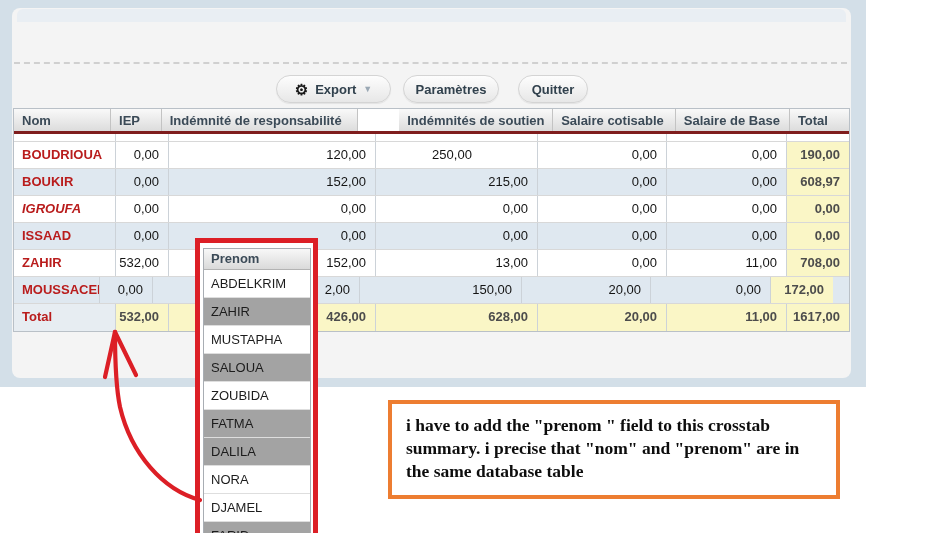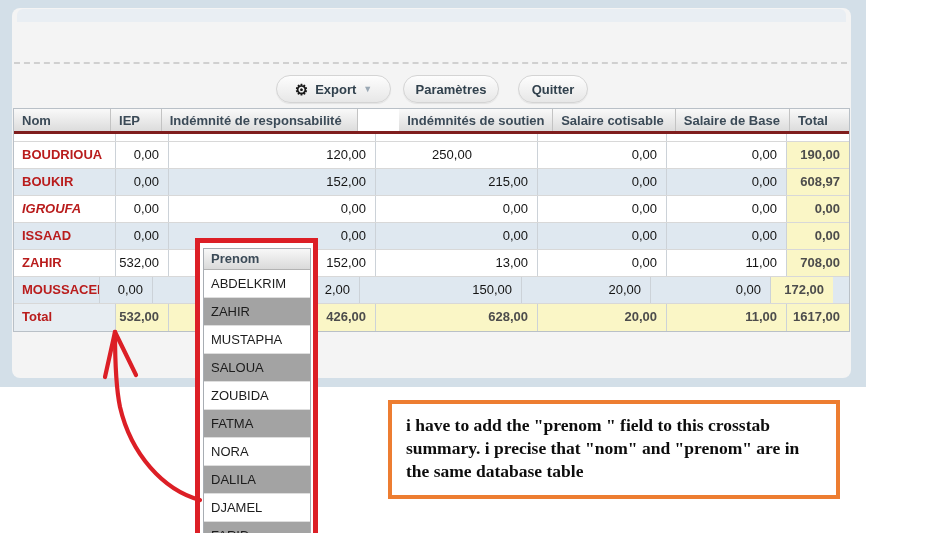--- a/index.html
+++ b/index.html
@@ -172,22 +172,22 @@
 <div class="abs" id="popup-white"></div>
 <div class="abs" id="plist">
   <div class="phead">Prenom</div>
   <div id="plist-items">
       <div class="pitem">ABDELKRIM</div>
       <div class="pitem alt">ZAHIR</div>
       <div class="pitem">MUSTAPHA</div>
       <div class="pitem alt">SALOUA</div>
       <div class="pitem">ZOUBIDA</div>
       <div class="pitem alt">FATMA</div>
+      <div class="pitem alt">DALILA</div>
       <div class="pitem">NORA</div>
-      <div class="pitem alt">DALILA</div>
       <div class="pitem">DJAMEL</div>
       <div class="pitem alt">FARID</div>
     </div>
 </div>
 
 <div class="abs" id="redrect"></div>
 
 <svg class="abs" id="arrow" width="115" height="185" viewBox="0 0 115 185">
   <path d="M105 178 C 68 168, 36 132, 25 85 C 21 66, 20 38, 20 10" fill="none" stroke="#dc1f26" stroke-width="4.2" stroke-linecap="round"></path>
   <path d="M20 10 L10 55" fill="none" stroke="#dc1f26" stroke-width="4.2" stroke-linecap="round"></path>

